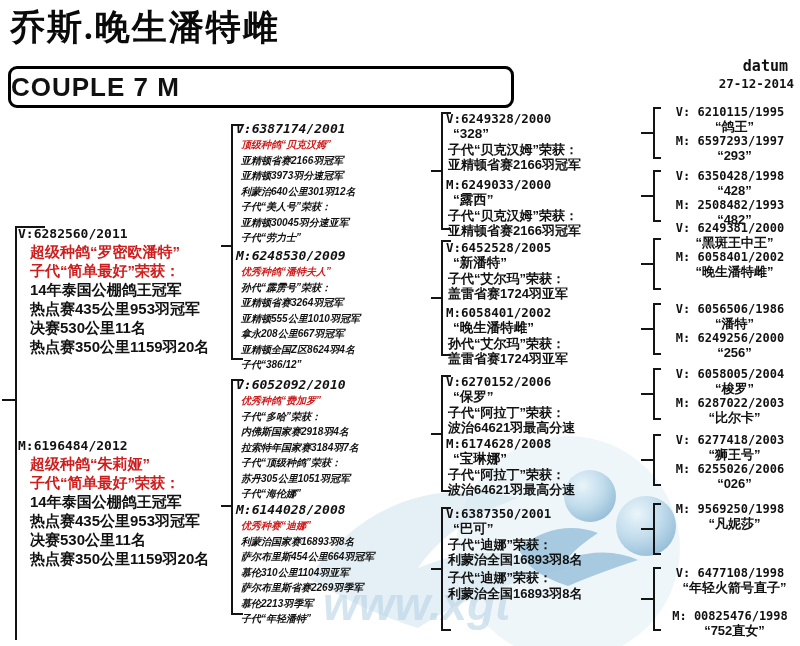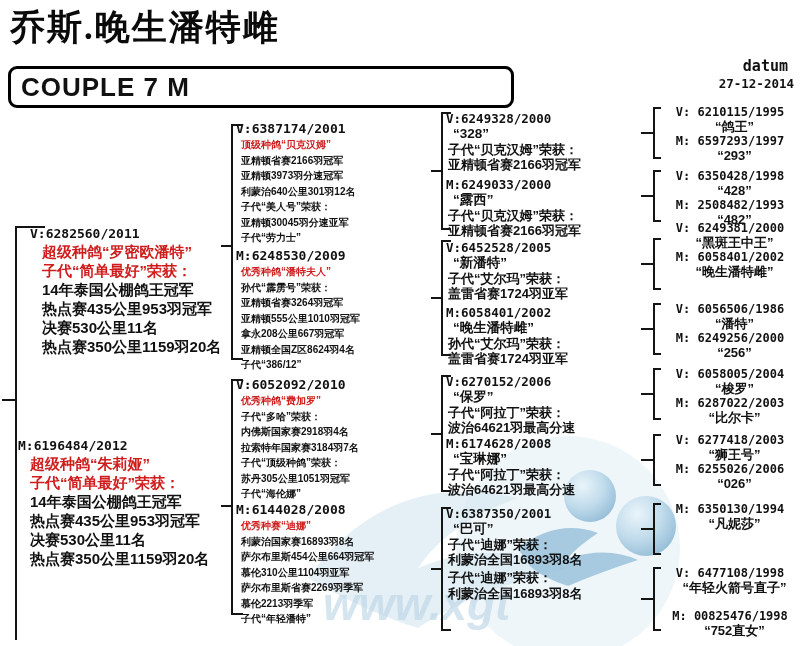--- a/index.html
+++ b/index.html
@@ -6,40 +6,40 @@
   #canvas{
     position:relative;width:800px;height:646px;background:#ffffff;
     overflow:hidden;font-family:"Liberation Sans",sans-serif;color:#111;
   }
   .abs{position:absolute;}
   
   #loft-title{left:10px;top:4px;font-size:35px;font-weight:800;
     font-family:"Liberation Serif",serif;letter-spacing:2px;color:#0a0a0a;}
   #couple-box{left:8px;top:66px;width:500px;height:36px;border:3px solid #000;
     border-radius:9px;display:flex;align-items:center;background:#fff;}
-  #couple-box span{font-size:26px;font-weight:800;padding-left:10px;letter-spacing:1px;}
+  #couple-box span{font-size:26px;font-weight:800;letter-spacing:1px;}
   #datum{right:6px;top:58px;text-align:right;font-family:"DejaVu Sans Mono",monospace;
     font-weight:700;line-height:17px;}
   #datum .d1{font-size:15px;padding-right:6px;}
   #datum .d2{font-size:12.5px;}
   
   .block{position:absolute;}
   .ring{font-family:"DejaVu Sans Mono",monospace;font-weight:700;font-size:13px;line-height:16px;white-space:nowrap;}
   .ring.sm{font-size:12.5px;line-height:15px;}
   .ring.xs{font-size:12px;line-height:13.5px;}
   .mline{white-space:pre-line;font-weight:700;}
   .b15{font-size:15px;line-height:19px;padding-left:12px;}
   .b14{font-size:10px;line-height:15.5px;padding-left:5px;}
   .b13{font-size:13px;line-height:15.5px;padding-left:2px;}
   .red{color:#cf1d1d;}
   .gname{font-size:13.5px;font-weight:700;line-height:15.5px;padding-left:7px;white-space:nowrap;}
   .g4pair{position:absolute;left:660px;width:140px;text-align:center;}
   .g4entry{margin-bottom:2px;}
   .g4name{font-size:13px;font-weight:700;line-height:13.5px;padding-left:9px;white-space:nowrap;}
-  .g1{width:215px;} .g2{width:205px;} .g3{width:192px;}
+  .g1{width:215px;} .g2{width:205px;font-style:italic;} .g3{width:192px;}
   
   .cline{position:absolute;background:#141414;}
   
   #watermark{left:268px;top:428px;width:430px;height:218px;pointer-events:none;}
 </style>
 </head>
 <body>
 
 <div id="canvas">
 
@@ -61,21 +61,21 @@
 
   <div id="loft-title" class="abs">乔斯.晚生潘特雌</div>
   <div id="couple-box" class="abs">
     <span>COUPLE 7 M</span>
   </div>
   <div id="datum" class="abs">
     <div class="d1">datum</div>
     <div class="d2">27-12-2014</div>
   </div>
 
-  <div class="block g1" style="left:30px;top:226px">
+  <div class="block g1" style="left:18px;top:226px">
     <div class="ring">V:6282560/2011</div>
     <div class="mline b15 red">超级种鸽“罗密欧潘特”
 子代“简单最好”荣获：</div>
     <div class="mline b15">14年泰国公棚鸽王冠军
 热点赛435公里953羽冠军
 决赛530公里11名
 热点赛350公里1159羽20名</div>
   </div>
   <div class="block g1" style="left:18px;top:438px">
     <div class="ring">M:6196484/2012</div>
@@ -230,21 +230,21 @@
       <div class="ring xs">V: 6277418/2003</div>
       <div class="g4name">“狮王号”</div>
     </div>
     <div class="g4entry">
       <div class="ring xs">M: 6255026/2006</div>
       <div class="g4name">“026”</div>
     </div>
   </div>
   <div class="g4pair" style="top:503px">
     <div class="g4entry">
-      <div class="ring xs">M: 6350130/1994</div>
+      <div class="ring xs">M: 9569250/1998</div>
       <div class="g4name">“凡妮莎”</div>
     </div>
   </div>
   <div class="g4pair" style="top:567px">
     <div class="g4entry">
       <div class="ring xs">V: 6477108/1998</div>
       <div class="g4name">“年轻火箭号直子”</div>
     </div>
     <div class="g4entry" style="margin-top:16px">
       <div class="ring xs">M: 00825476/1998</div>

